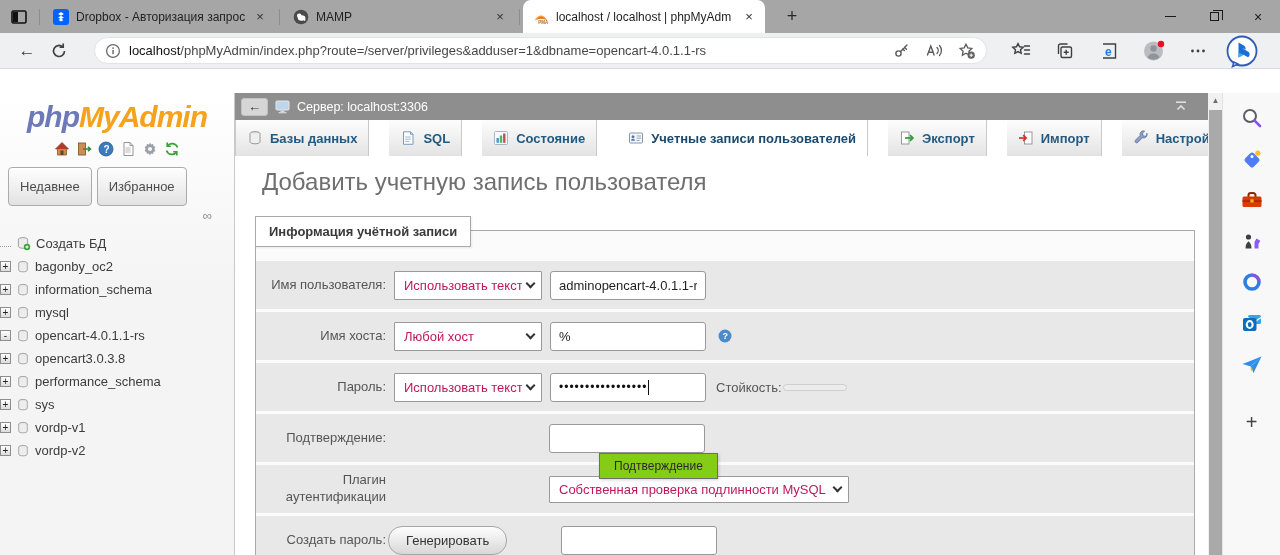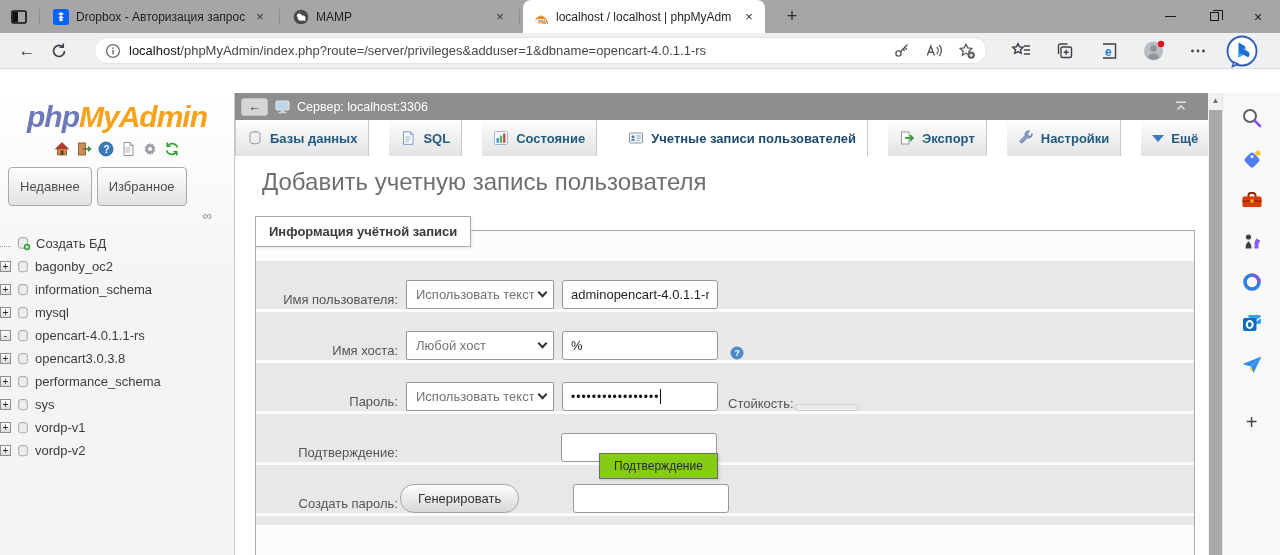--- a/index.html
+++ b/index.html
@@ -80,26 +80,26 @@
   .ptab.active { background:#fff; color:#1c4a6e; }
   .caret-down { width:0; height:0; border-left:6px solid transparent; border-right:6px solid transparent;
     border-top:7px solid #3a7bbf; }
 
   .content { position:relative; height:424px; background:#fff; overflow:hidden; }
   .page-title { font-size:24px; font-weight:400; color:#6f6f6f; margin:12px 0 0 27px; }
   .fieldset { position:relative; margin:34px 0 0 20px; width:940px; height:380px;
     border:1px solid #a9a9a9; background:#fbfbfb; padding-top:30px; }
   .legend { position:absolute; left:-1px; top:-15px; background:#fff; border:1px solid #a9a9a9;
     padding:7px 13px; font-size:13px; font-weight:bold; color:#3a3a3a; box-shadow:1px 1px 2px rgba(0,0,0,.08); }
-  .frow { background:#e8e8e8; min-height:48px; display:flex; align-items:flex-end;
-    margin-bottom:3px; padding-left:20px; }
+  .frow { background:#e8e8e8; min-height:48px; display:flex; align-items:center;
+    margin-bottom:3px; padding-left:8px; }
   .flabel { width:122px; text-align:right; font-size:13px; color:#555; line-height:1.3; flex:0 0 auto; }
   .fselect { margin-left:8px; width:148px; height:29px; background:#fff; border:1px solid #999;
     border-radius:1px; display:flex; align-items:center; justify-content:space-between;
-    padding:0 7px 0 9px; font-size:13px; color:#737373; flex:0 0 auto; }
+    padding:0 7px 0 9px; font-size:13px; color:#be185d; flex:0 0 auto; }
   .fselect .sel-text { white-space:nowrap; overflow:hidden; }
   .chev { width:7px; height:7px; border-right:2px solid #333; border-bottom:2px solid #333;
     transform:rotate(45deg); margin-top:-4px; flex:0 0 auto; margin-left:5px; }
   .finput { margin-left:8px; width:156px; height:29px; background:#fff; border:1px solid #999;
     border-radius:3px; font-size:13px; color:#1f1f1f; padding:0 8px; font-family:"Liberation Sans",sans-serif; flex:0 0 auto; }
   .fpass { margin-left:8px; width:156px; height:29px; background:#fff; border:1px solid #999;
     border-radius:3px; display:flex; align-items:center; padding:0 8px; font-size:12px; letter-spacing:1px;
     color:#111; overflow:hidden; flex:0 0 auto; }
   .pw-caret { width:1px; height:15px; background:#111; margin-left:1px; flex:0 0 auto; }
   .strength-label { margin-left:10px; font-size:13px; color:#555; }
@@ -492,20 +492,28 @@
       <div class="ptab">
         <svg width="16" height="16" viewBox="0 0 16 16">
             <rect x="2.5" y="2" width="7.5" height="12" fill="#fdfdfd" stroke="#8f8f8f" stroke-width="0.9"></rect>
             <path d="M6 8h7.5" stroke="#2e9e2e" stroke-width="1.7"></path>
             <path d="M11 5.2 13.9 8 11 10.8" fill="none" stroke="#2e9e2e" stroke-width="1.7"></path>
           </svg>
         <span>Экспорт</span>
       </div>
       <div class="ptab">
         <svg width="16" height="16" viewBox="0 0 16 16">
+            <rect x="6.5" y="2" width="7.5" height="12" fill="#fdfdfd" stroke="#8f8f8f" stroke-width="0.9"></rect>
+            <path d="M1 8h7" stroke="#cc3333" stroke-width="1.7"></path>
+            <path d="M5.2 5.2 8.1 8l-2.9 2.8" fill="none" stroke="#cc3333" stroke-width="1.7"></path>
+          </svg>
+        <span>Импорт</span>
+      </div>
+      <div class="ptab">
+        <svg width="16" height="16" viewBox="0 0 16 16">
             <path d="M14 3.2a3.6 3.6 0 0 1-4.6 4.6l-4.6 4.6a1.6 1.6 0 0 1-2.3-2.3l4.6-4.6A3.6 3.6 0 0 1 11.7 1l-2 2 .4 2.9 2.9.4z" fill="#8b9dc3" stroke="#5c7099" stroke-width="0.7"></path>
           </svg>
         <span>Настройки</span>
       </div>
       <div class="ptab">
         <span class="caret-down"></span>
         <span>Ещё</span>
       </div>
     </div>
 
@@ -551,20 +559,27 @@
           </div>
           <span class="strength-label">Стойкость:</span>
           <span class="meter"><span class="meter-fill"></span></span>
         </div>
 
         <div class="frow">
           <div class="flabel">Подтверждение:</div>
           <input class="finput ml-confirm" value="" style="">
         </div>
 
+        <div class="frow">
+          <div class="flabel">Плагин аутентификации</div>
+          <div class="fselect wide-select">
+            <span class="sel-text">Собственная проверка подлинности MySQL</span>
+              <span class="chev"></span>
+          </div>
+        </div>
 
         <div class="frow">
           <div class="flabel">Создать пароль:</div>
           <button class="gen-btn">Генерировать</button>
           <input class="finput ml-gen" value="" style="">
         </div>
 
         <div class="frow-partial"></div>
 
         <div class="tooltip">Подтверждение</div>

